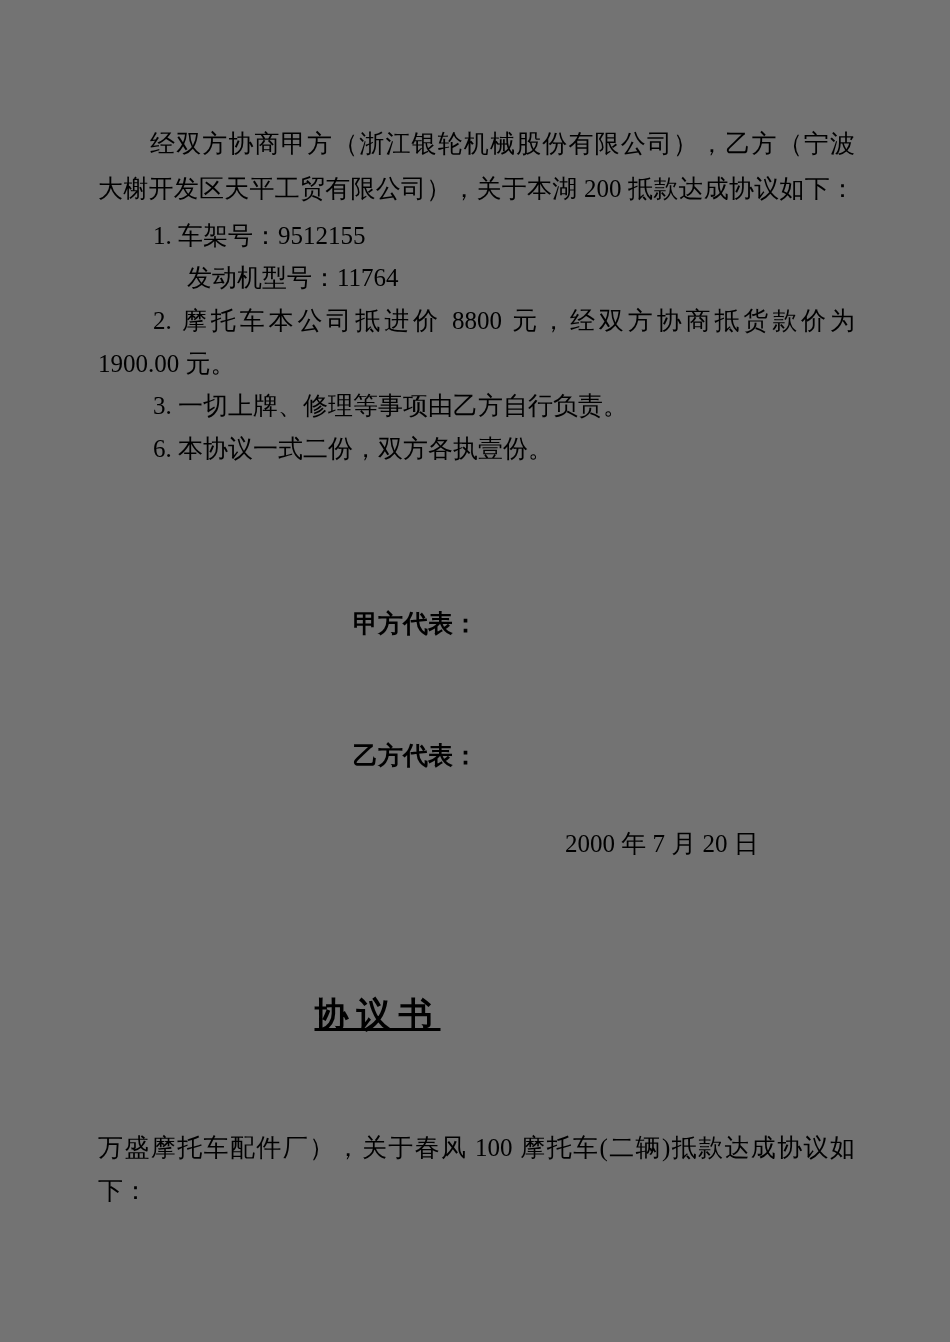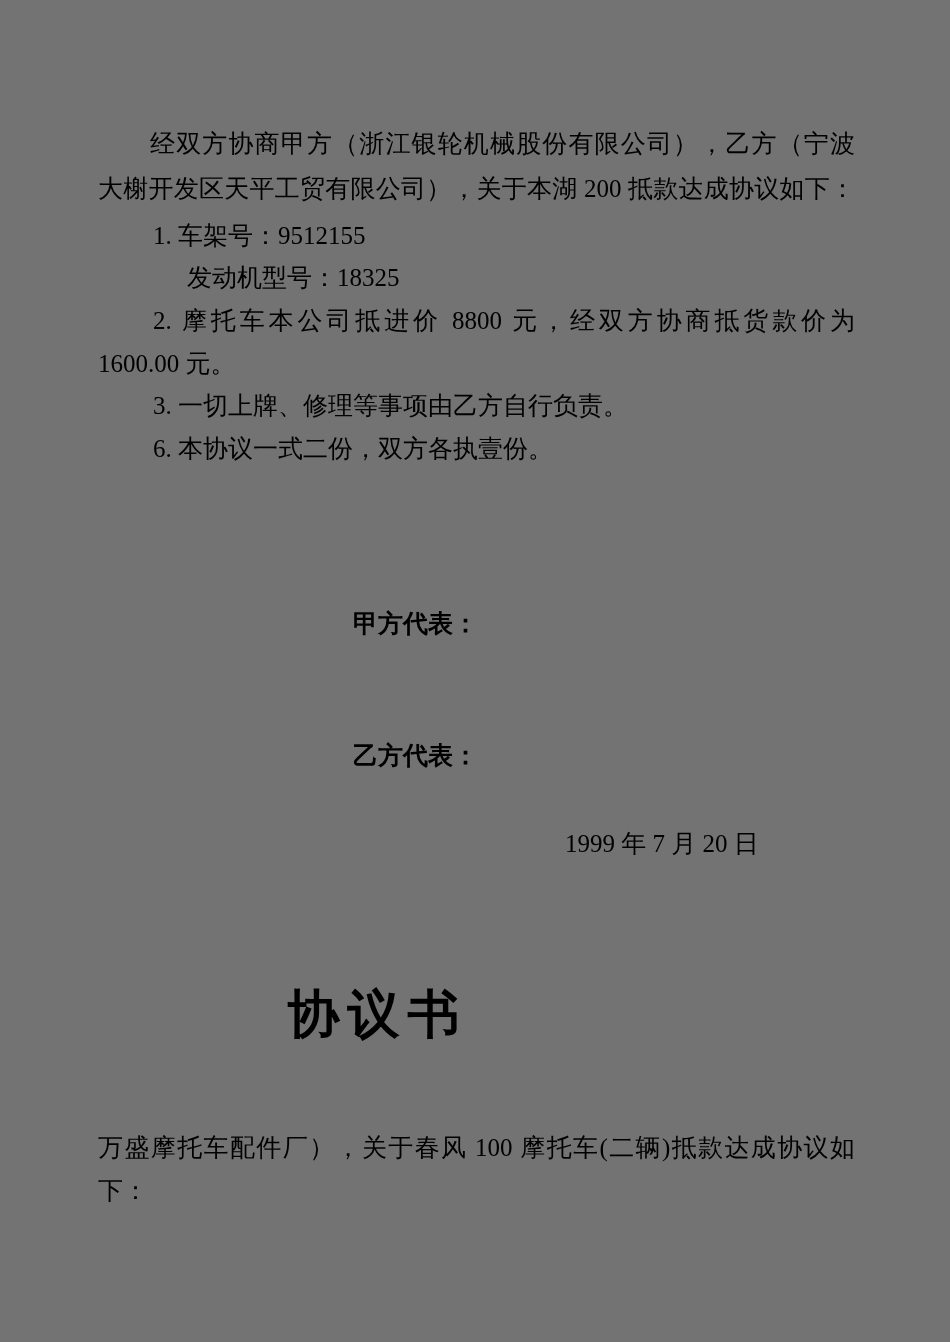--- a/index.html
+++ b/index.html
@@ -42,46 +42,47 @@
   }
   .date-line {
     left: 565px;
   }
   .doc-heading {
     position: absolute;
     left: 0;
     top: 993px;
     width: 755px;
     text-align: center;
-    font-size: 52px;
+    font-size: 34px;
     line-height: 44px;
     font-weight: bold;
     letter-spacing: 8px;
     color: #000000;
+    text-decoration: underline;
   }
 </style>
 </head>
 <body>
 
 <div class="page">
 
   <div class="line measure just ind2" style="top:127px">经双方协商甲方（浙江银轮机械股份有限公司），乙方（宁波</div>
   <div class="line measure just" style="top:172px">大榭开发区天平工贸有限公司），关于本湖 200 抵款达成协议如下：</div>
 
   <div class="line measure ind25" style="top:219px">1. 车架号：9512155</div>
-  <div class="line measure ind35" style="top:261px">发动机型号：18325</div>
+  <div class="line measure ind35" style="top:261px">发动机型号：11764</div>
 
   <div class="line measure just ind25" style="top:304px">2. 摩托车本公司抵进价 8800 元，经双方协商抵货款价为</div>
-  <div class="line measure" style="top:347px">1600.00 元。</div>
+  <div class="line measure" style="top:347px">1900.00 元。</div>
 
   <div class="line measure ind25" style="top:389px">3. 一切上牌、修理等事项由乙方自行负责。</div>
   <div class="line measure ind25" style="top:432px">6. 本协议一式二份，双方各执壹份。</div>
 
   <div class="line sig" style="top:607px">甲方代表：</div>
   <div class="line sig" style="top:739px">乙方代表：</div>
-  <div class="line date-line" style="top:827px">1999 年 7 月 20 日</div>
+  <div class="line date-line" style="top:827px">2000 年 7 月 20 日</div>
 
   <div class="doc-heading">协议书</div>
 
   <div class="line measure just" style="top:1131px">万盛摩托车配件厂），关于春风 100 摩托车(二辆)抵款达成协议如</div>
   <div class="line measure" style="top:1174px">下：</div>
 
 </div>
 
 </body></html>

